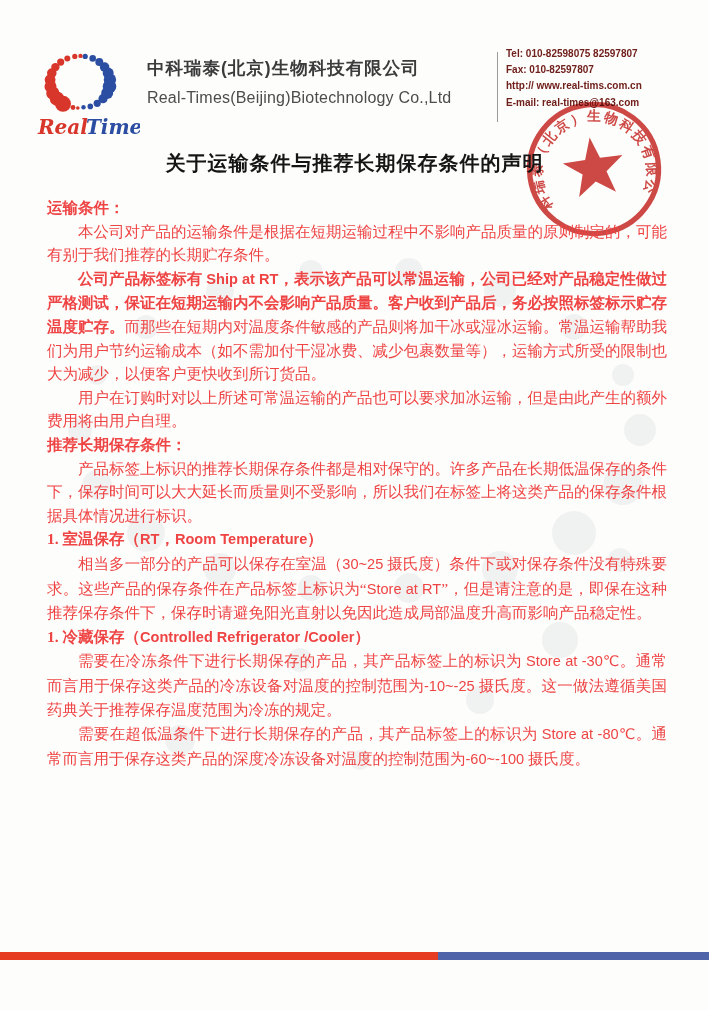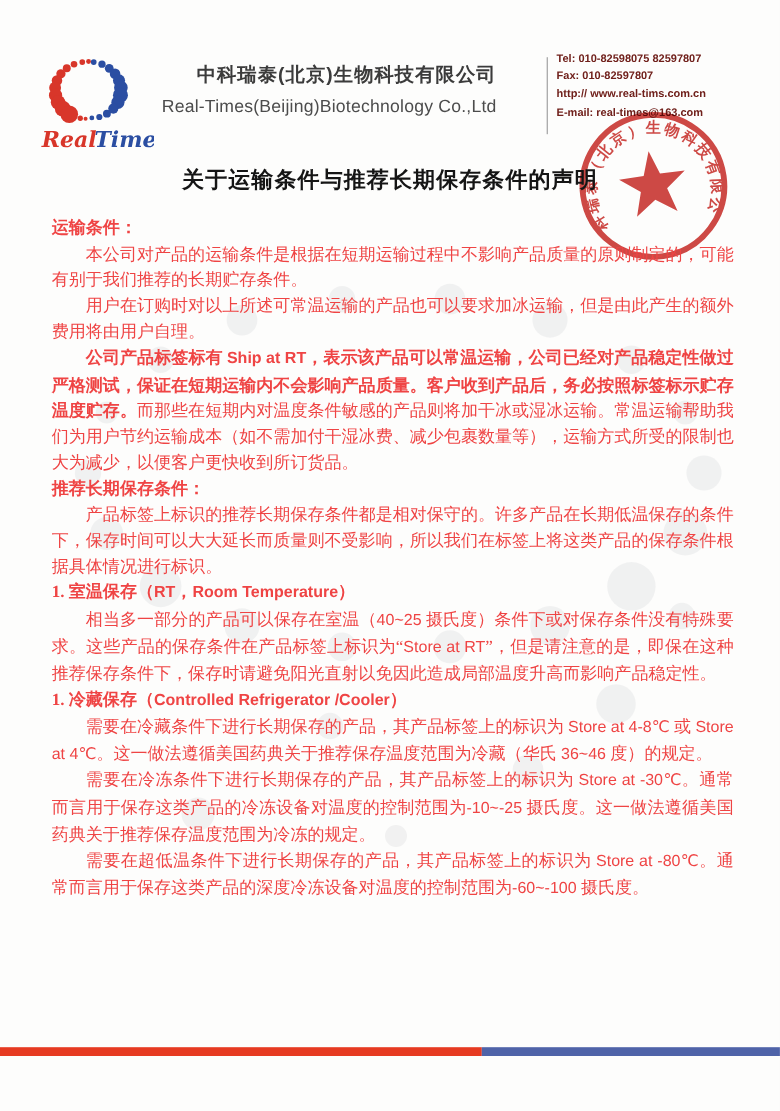--- a/index.html
+++ b/index.html
@@ -8,21 +8,21 @@
     background:#f6f6f4;
     font-family:"Liberation Serif","DejaVu Serif",serif;
     -webkit-font-smoothing:antialiased;
   }
   .page{
     position:relative;width:709px;height:1010px;
     background:#fdfdfc;overflow:hidden;
   }
   
   .logo{position:absolute;left:30px;top:40px;width:110px;height:100px;}
-  .company{position:absolute;left:147px;top:56px;text-align:right;}
+  .company{position:absolute;left:147px;top:56px;}
   .company-cn{
     font-family:"Liberation Sans","DejaVu Sans",sans-serif;
     font-size:17.5px;font-weight:bold;color:#3b3b3b;letter-spacing:1px;
   }
   .company-en{
     font-family:"Liberation Sans","DejaVu Sans",sans-serif;
     font-size:16px;color:#4c4c4c;margin-top:9px;letter-spacing:.2px;
   }
   .hdr-divider{position:absolute;left:497px;top:52px;width:1px;height:70px;background:#9a9a9a;}
   .contact{
@@ -156,28 +156,27 @@
     <text font-size="13" font-weight="bold" fill="#c9302c" letter-spacing="2" font-family="DejaVu Sans, sans-serif">
       <textPath href="#stamp-arc" startOffset="50%" text-anchor="middle">中科瑞泰（北京）生物科技有限公司</textPath>
     </text>
   </svg>
 
   <div class="doc-title">关于运输条件与推荐长期保存条件的声明</div>
 
   <div class="content">
     <p class="hd"><span class="b">运输条件：</span></p>
     <p class="para"><span>本公司对产品的运输条件是根据在短期运输过程中不影响产品质量的原则制定的，可能有别于我们推荐的长期贮存条件。</span></p>
+    <p class="para"><span class="b">公司产品标签标有 </span><span class="b latin">Ship at RT</span><span class="b">，表示该产品可以常温运输，公司已经对产品稳定性做过严格测试，保证在短期运输内不会影响产品质量。客户收到产品后，务必按照标签标示贮存温度贮存。</span><span>而那些在短期内对温度条件敏感的产品则将加干冰或湿冰运输。常温运输帮助我们为用户节约运输成本（如不需加付干湿冰费、减少包裹数量等），运输方式所受的限制也大为减少，以便客户更快收到所订货品。</span></p>
     <p class="para"><span>用户在订购时对以上所述可常温运输的产品也可以要求加冰运输，但是由此产生的额外费用将由用户自理。</span></p>
-    <p class="para"><span class="b">公司产品标签标有 </span><span class="b latin">Ship at RT</span><span class="b">，表示该产品可以常温运输，公司已经对产品稳定性做过严格测试，保证在短期运输内不会影响产品质量。客户收到产品后，务必按照标签标示贮存温度贮存。</span><span>而那些在短期内对温度条件敏感的产品则将加干冰或湿冰运输。常温运输帮助我们为用户节约运输成本（如不需加付干湿冰费、减少包裹数量等），运输方式所受的限制也大为减少，以便客户更快收到所订货品。</span></p>
     <p class="hd"><span class="b">推荐长期保存条件：</span></p>
     <p class="para"><span>产品标签上标识的推荐长期保存条件都是相对保守的。许多产品在长期低温保存的条件下，保存时间可以大大延长而质量则不受影响，所以我们在标签上将这类产品的保存条件根据具体情况进行标识。</span></p>
     <p class="hd"><span class="b">1. 室温保存（</span><span class="b latin">RT</span><span class="b">，</span><span class="b latin">Room Temperature</span><span class="b">）</span></p>
-    <p class="para"><span>相当多一部分的产品可以保存在室温（</span><span class="latin">40~25</span><span> 摄氏度）条件下或对保存条件没有特殊要求。这些产品的保存条件在产品标签上标识为“</span><span class="latin">Store at RT</span><span>”，但是请注意的是，即保在这种推荐保存条件下，保存时请避免阳光直射以免因此造成局部温度升高而影响产品稳定性。</span></p>
+    <p class="para"><span>相当多一部分的产品可以保存在室温（</span><span class="latin">30~25</span><span> 摄氏度）条件下或对保存条件没有特殊要求。这些产品的保存条件在产品标签上标识为“</span><span class="latin">Store at RT</span><span>”，但是请注意的是，即保在这种推荐保存条件下，保存时请避免阳光直射以免因此造成局部温度升高而影响产品稳定性。</span></p>
     <p class="hd"><span class="b">1. 冷藏保存（</span><span class="b latin">Controlled Refrigerator /Cooler</span><span class="b">）</span></p>
-    <p class="para"><span>需要在冷藏条件下进行长期保存的产品，其产品标签上的标识为 </span><span class="latin">Store at 4-8℃</span><span> 或 </span><span class="latin">Store at 4℃</span><span>。这一做法遵循美国药典关于推荐保存温度范围为冷藏（华氏 </span><span class="latin">36~46</span><span> 度）的规定。</span></p>
     <p class="para"><span>需要在冷冻条件下进行长期保存的产品，其产品标签上的标识为 </span><span class="latin">Store at -30℃</span><span>。通常而言用于保存这类产品的冷冻设备对温度的控制范围为</span><span class="latin">-10~-25</span><span> 摄氏度。这一做法遵循美国药典关于推荐保存温度范围为冷冻的规定。</span></p>
     <p class="para"><span>需要在超低温条件下进行长期保存的产品，其产品标签上的标识为 </span><span class="latin">Store at -80℃</span><span>。通常而言用于保存这类产品的深度冷冻设备对温度的控制范围为</span><span class="latin">-60~-100</span><span> 摄氏度。</span></p>
   </div>
 
   <div class="footer-bar">
     <div class="footer-red"></div>
     <div class="footer-blue"></div>
   </div>
 
 </div>

